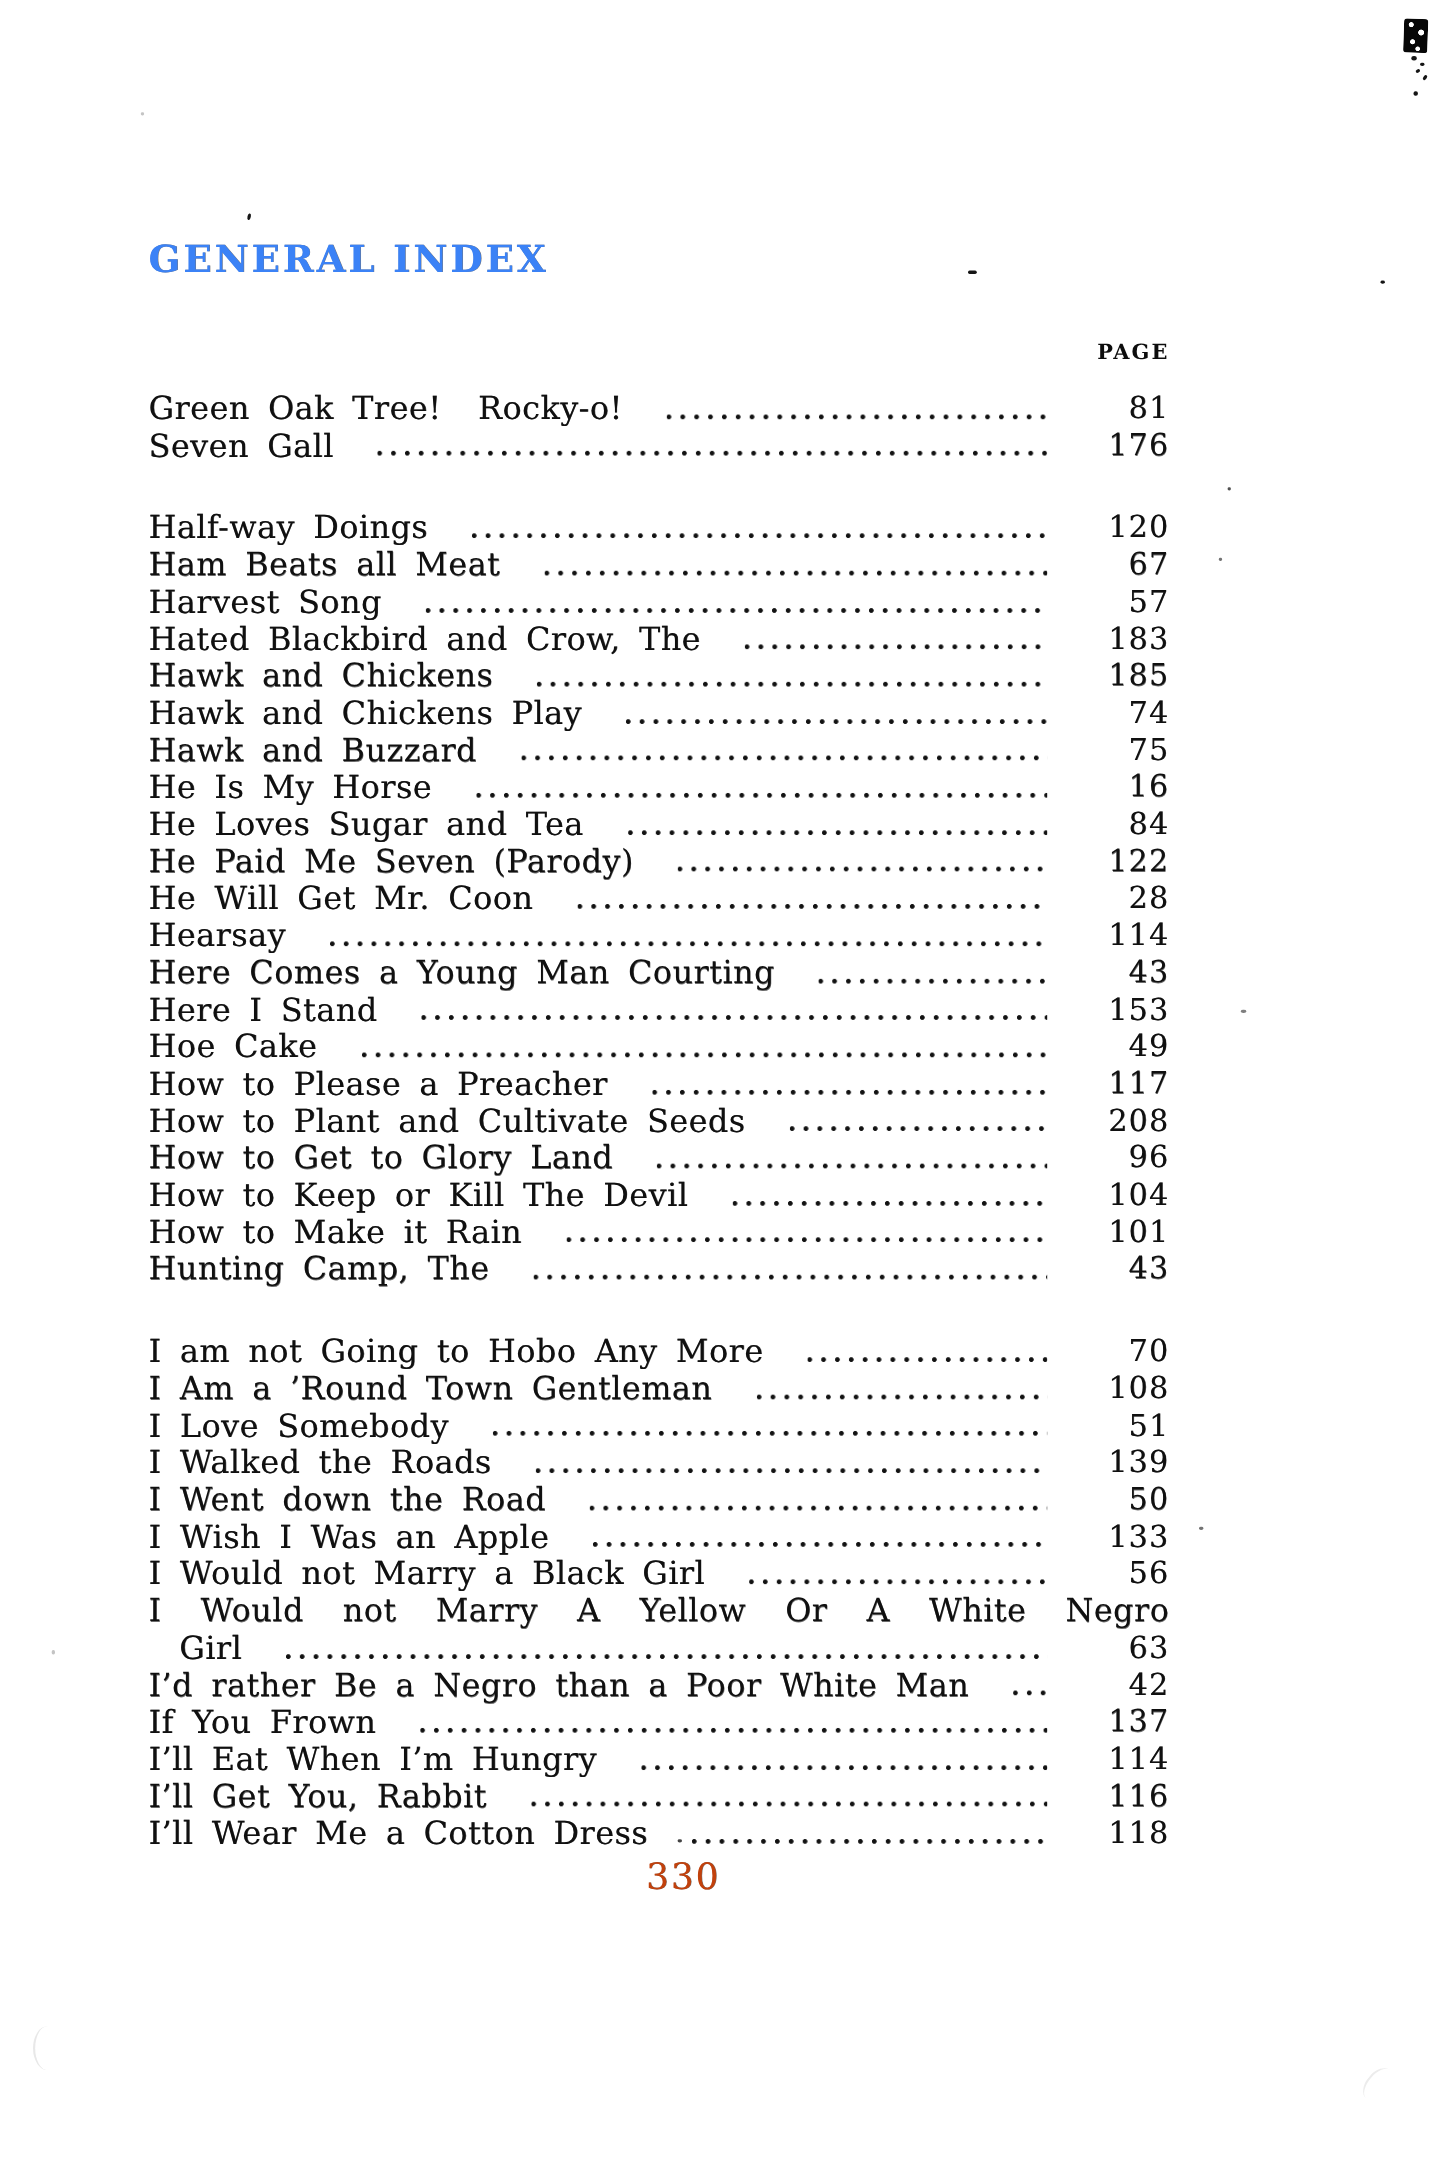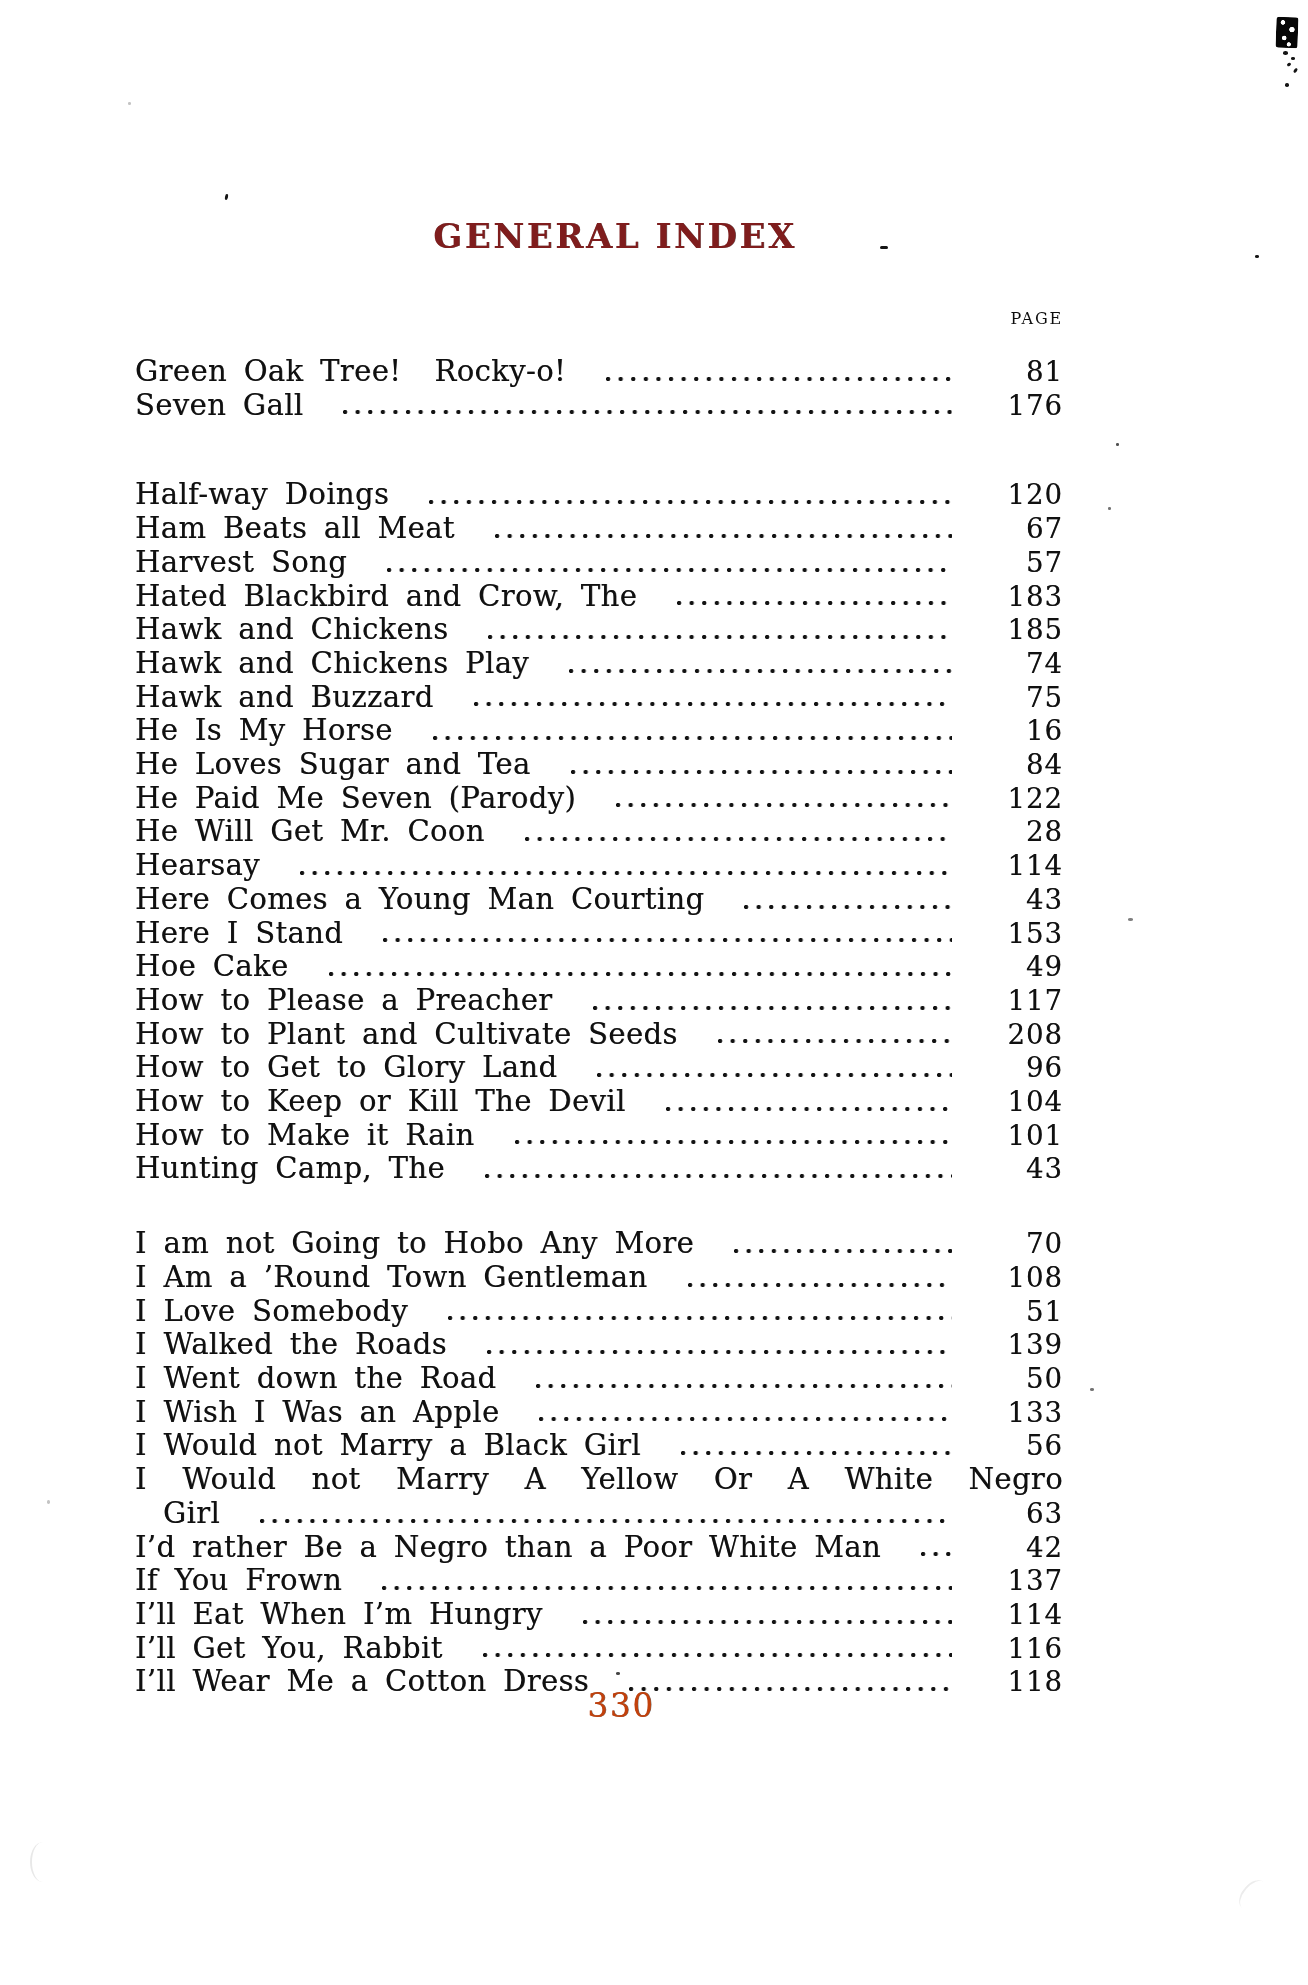--- a/index.html
+++ b/index.html
@@ -14,45 +14,45 @@
     overflow: hidden;
     font-family: "DejaVu Serif", "Liberation Serif", serif;
     color: #101010;
   }
   .page-title {
     position: absolute;
     top: 216px;
     left: 135px;
     width: 960px;
     margin: 0;
-    text-align: center;
+    text-align: left;
     font-size: 34px;
     font-weight: 700;
     letter-spacing: 2.5px;
-    color: #7f1d1d;
+    color: #3b82f6;
     text-shadow: 0.4px 0.4px 0 rgba(0,0,0,0.55);
   }
   .page-col-header {
     position: absolute;
     top: 309px;
     left: 135px;
     width: 928px;
     text-align: right;
-    font-size: 16px;
-    font-weight: 400;
+    font-size: 19px;
+    font-weight: 700;
     letter-spacing: 1.8px;
     color: #0d0d0d;
   }
   .index-list {
     position: absolute;
     top: 355px;
     left: 135px;
     width: 928px;
   }
-  .section + .section.gap-small { margin-top: 56px; }
+  .section + .section.gap-small { margin-top: 41px; }
   .section + .section.gap-large { margin-top: 41px; }
   .row {
     display: flex;
     align-items: flex-end;
     line-height: 33.7px;
     font-size: 29px;
     letter-spacing: 0.4px;
     word-spacing: 7px;
     text-shadow: 0.35px 0.35px 0 rgba(8,8,8,0.6);
     gap: 31px;

